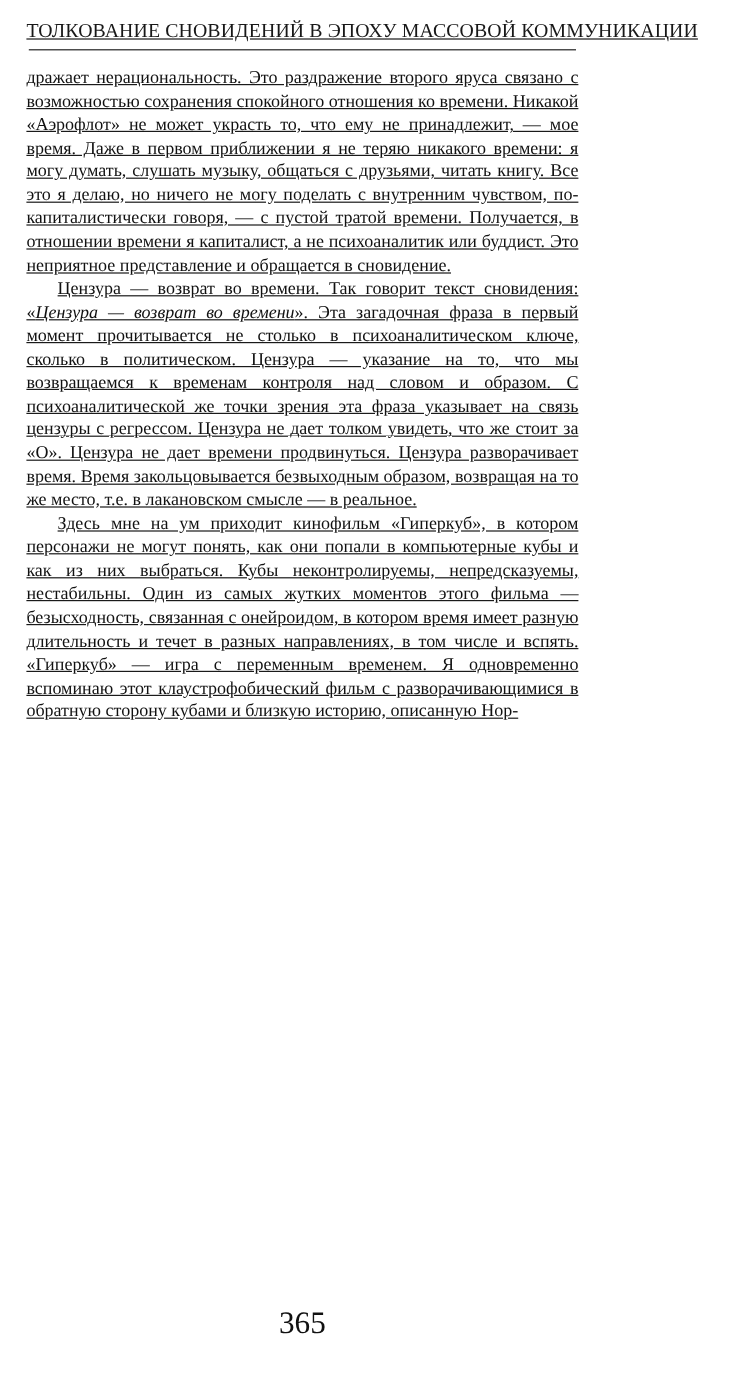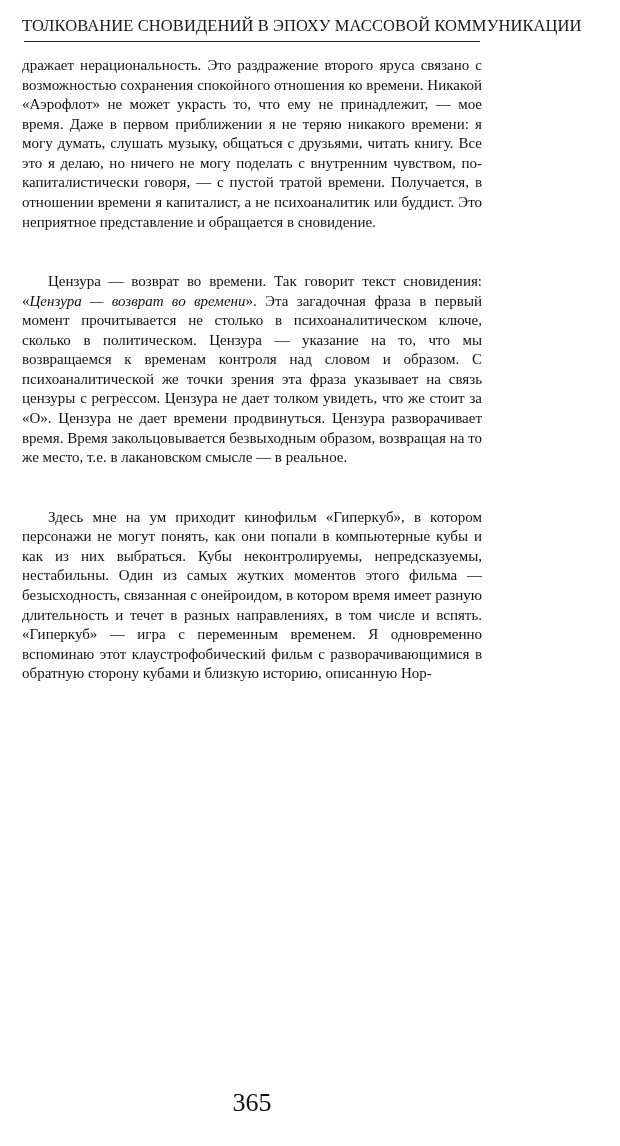--- a/index.html
+++ b/index.html
@@ -14,20 +14,21 @@
     color: #1a1a1a;
     position: relative;
     overflow: hidden;
   }
   .page {
     width: 504px;
     height: 1146px;
     box-sizing: border-box;
     padding: 10px 22px 0 22px;
     position: relative;
+    text-decoration: underline;
   }
   .running-head {
     font-size: 16.5px;
     text-align: center;
     letter-spacing: 0.1px;
     white-space: nowrap;
     margin: 6px 0 0 0;
     font-variant: small-caps;
     text-transform: uppercase;
     color: #181818;
@@ -44,21 +45,20 @@
     text-justify: inter-word;
     hyphens: manual;
     color: #111;
   }
   .body-text p {
     margin: 0;
     text-indent: 0;
   }
   .body-text p.indent {
     text-indent: 26px;
-    margin-top: 40px;
   }
   .body-text i {
     font-style: italic;
   }
   .folio {
     position: absolute;
     left: 0;
     right: 0;
     bottom: 28px;
     text-align: center;

